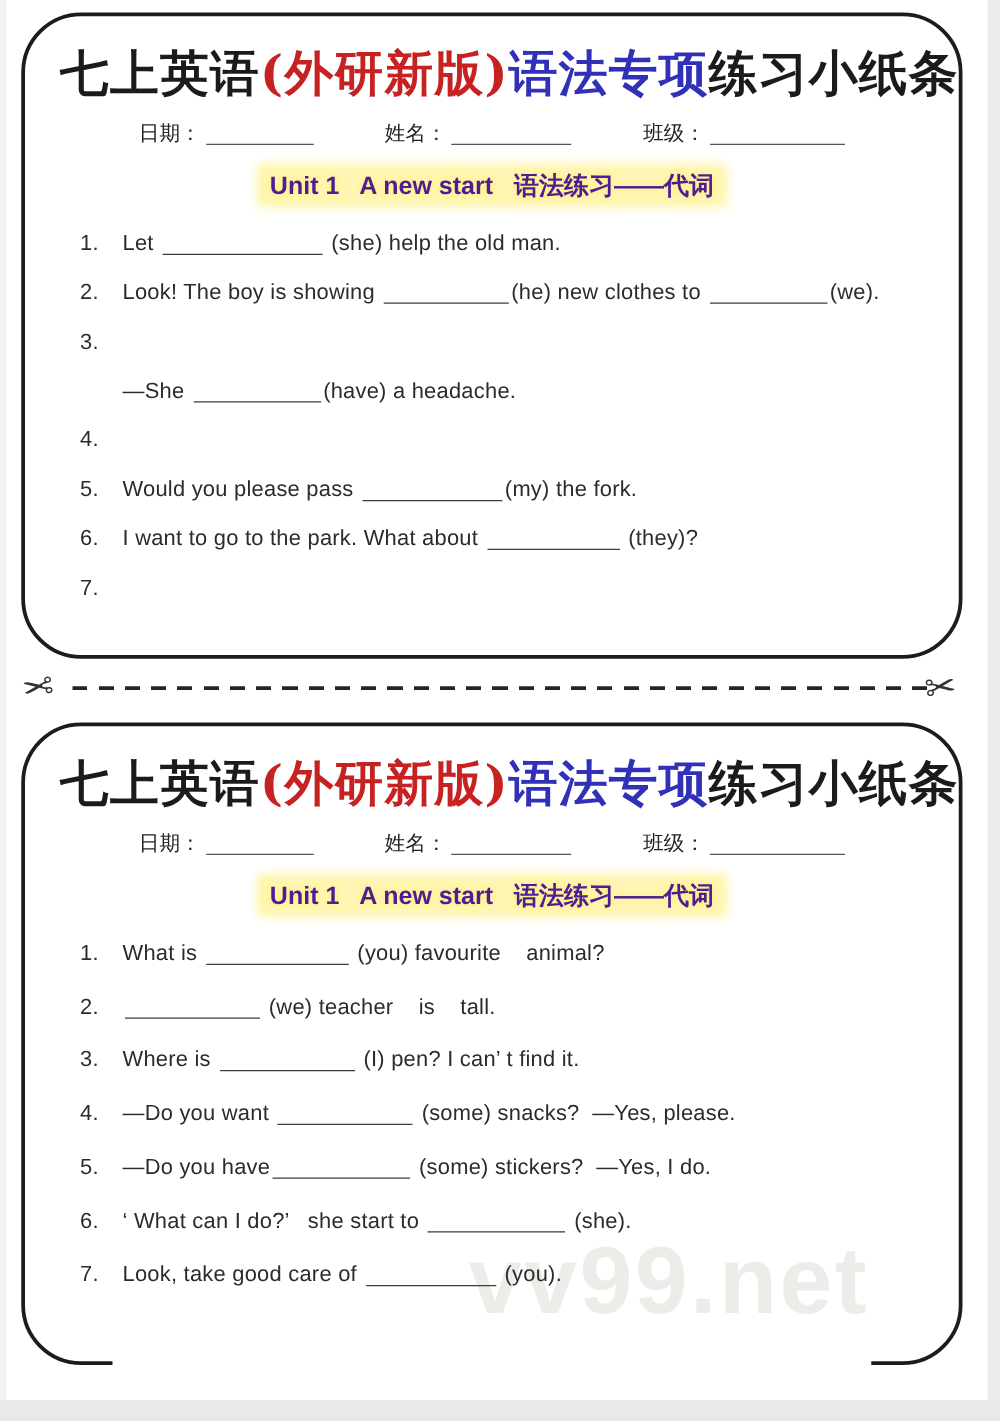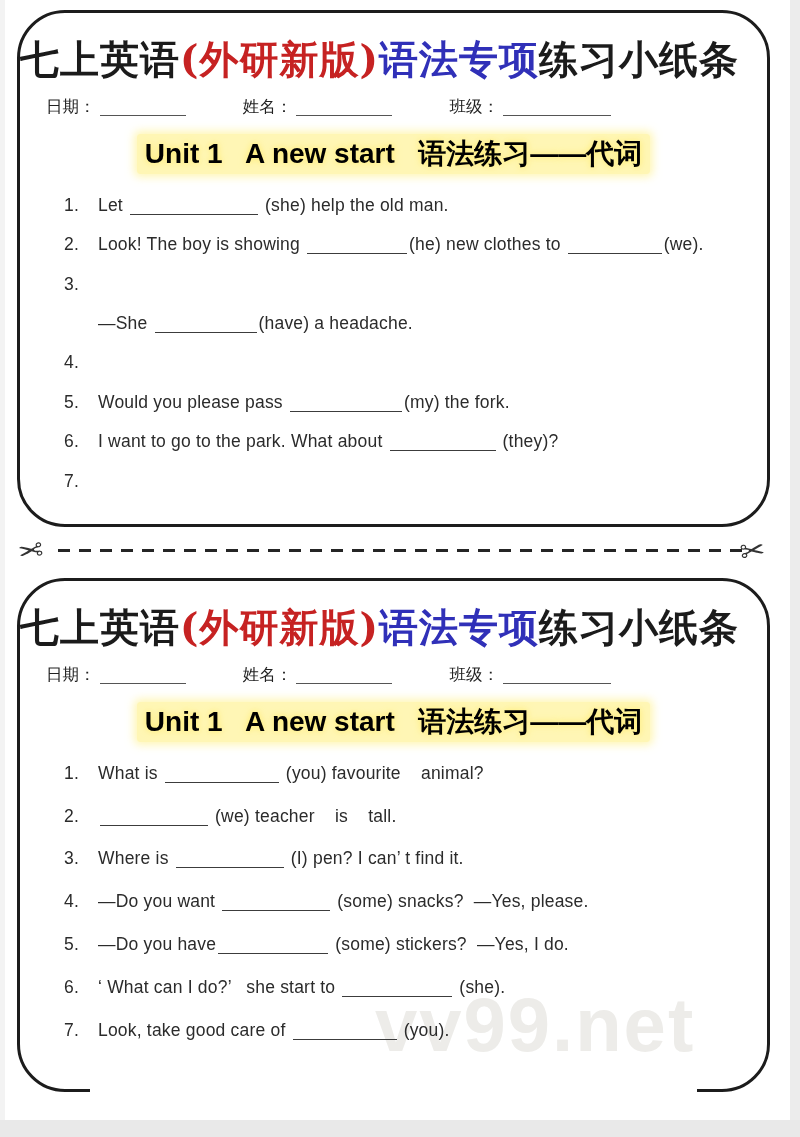--- a/index.html
+++ b/index.html
@@ -25,44 +25,44 @@
     border-radius:48px;
   }
   #strip-1 { top:10px;  height:517px; }
   #strip-2 { top:578px; height:514px; }
   .strip-content { position:relative; z-index:2; width:100%; height:100%; }
   .bottom-cover { position:absolute; left:70px; right:70px; bottom:-5px; height:10px; background:#fff; z-index:3; }
 
   
   .main-title {
     margin-top:24px;
-    text-align:left;
+    text-align:right;
     font-family:"DejaVu Serif","Liberation Serif",serif;
     font-size:39px; font-weight:700; letter-spacing:1px;
     white-space:pre; line-height:1.15;
   }
   .info-row {
     margin-top:14px;
-    text-align:left;
+    text-align:center;
     font-family:"DejaVu Serif","Liberation Serif",serif;
     font-size:16.5px; color:#222;
     white-space:nowrap;
   }
   .info-field { display:inline-block; margin:0 26px; }
   .info-blank {
     display:inline-block; height:1em;
     border-bottom:1.6px solid #555;
     vertical-align:-4px; margin-left:4px;
   }
   .fw1 { width:86px; } .fw2 { width:96px; } .fw3 { width:108px; }
 
   .unit-row { margin-top:16px; text-align:center; }
   .unit-heading {
     display:inline-block;
-    font-size:28px; font-weight:700; color:#000000;
+    font-size:20px; font-weight:700; color:#4c1d95;
     white-space:pre;
     padding:1px 8px;
     background:rgba(255,238,120,0.55);
     text-shadow:0 0 6px #ffec6e, 0 0 10px #fff3a0;
     box-shadow:0 0 8px 3px rgba(255,238,120,0.55);
     border-radius:3px;
   }
 
   
   .q-list { margin-top:21px; padding-left:44px; padding-right:20px; }

